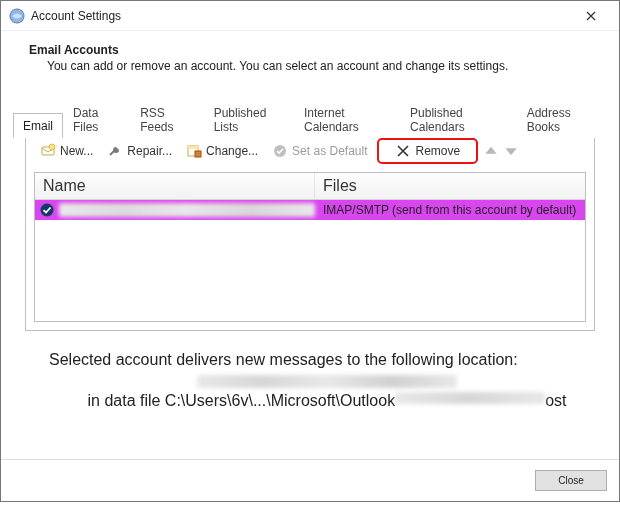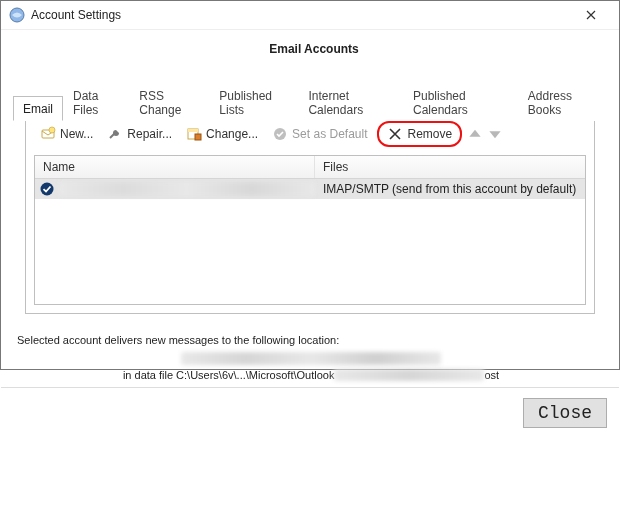--- a/index.html
+++ b/index.html
@@ -8,21 +8,21 @@
     font-family: "Segoe UI", Tahoma, sans-serif;
     font-size: 12px;
     color: #222;
     background: #fff;
     width: 620px;
     height: 506px;
     overflow: hidden;
   }
   .window {
     width: 620px;
-    height: 370px;
+    height: 502px;
     border: 1px solid #777;
     background: #fff;
     display: flex;
     flex-direction: column;
   }
   
   .titlebar {
     height: 30px;
     display: flex;
     align-items: center;
@@ -42,21 +42,21 @@
     width: 40px; height: 28px;
     display: flex; align-items: center; justify-content: center;
     cursor: pointer;
   }
   .titlebar .close-btn svg { width: 10px; height: 10px; }
 
   
   .header-block {
     padding: 12px 20px 14px 28px;
   }
-  .header-title { font-weight: bold; font-size: 12px; color: #222; text-align: center; }
+  .header-title { font-weight: bold; font-size: 12px; color: #222; }
   .header-sub { padding: 2px 0 0 18px; color: #222; }
 
   
   .tabs-wrap {
     padding: 0 12px;
   }
   .tabs {
     display: flex;
     align-items: flex-end;
     gap: 0;
@@ -105,22 +105,22 @@
     align-items: center;
     gap: 4px;
     padding: 2px 4px;
     cursor: pointer;
     color: #333;
   }
   .tbtn.disabled { color: #9b9b9b; cursor: default; }
   .tbtn .ic { width: 16px; height: 16px; display: inline-flex; align-items:center; justify-content:center; }
   .remove-highlight {
     border: 2px solid #e11;
-    border-radius: 12px;
-    padding: 3px 8px;
+    border-radius: 5px;
+    padding: 3px 16px;
   }
 
   .arrow-btn {
     width: 14px; height: 14px;
     display: inline-flex; align-items: center; justify-content: center;
     color: #9b9b9b;
     cursor: default;
   }
 
   
@@ -129,31 +129,31 @@
     flex: 1;
     display: flex;
     flex-direction: column;
     background: #fff;
     min-height: 150px;
   }
   .list-header {
     display: flex;
     background: linear-gradient(#fdfdfd,#f2f2f2);
     border-bottom: 1px solid #d5d5d5;
-    font-size: 12px;
+    font-size: 16px;
     color: #333;
   }
   .col-name { width: 280px; padding: 4px 8px; border-right: 1px solid #e3e3e3;}
   .col-type { flex: 1; padding: 4px 8px; }
   .list-row {
     display: flex;
     align-items: center;
     font-size: 12px;
     padding: 2px 0;
-    background: #e5e5e5;
+    background: #d946ef;
     justify-content: space-between;
   }
   .row-icon {
     width: 16px; height: 16px;
     margin: 0 4px 0 4px;
     display: inline-flex; align-items:center; justify-content:center;
   }
   .row-name {
     width: 256px;
     height: 14px;
@@ -161,21 +161,22 @@
   }
   .blur {
     background: linear-gradient(90deg,#e8e8e8,#dcdcdc,#e8e8e8,#d8d8d8,#e8e8e8);
     filter: blur(2px);
     border-radius: 2px;
   }
   .row-type { flex: 1; padding-left: 8px; }
 
   .details {
     padding: 10px 14px 6px 4px;
-    font-size: 11px;
+    font-size: 16px;
+    margin-left: 32px;
   }
   .details-line1 { margin-bottom: 6px; }
   .details-blur-row {
     display:flex; justify-content:center; margin-bottom:4px;
   }
   .blur-lg {
     width: 260px; height: 13px;
     background: linear-gradient(90deg,#e8e8e8,#d6d6d6,#e8e8e8,#d0d0d0,#e8e8e8);
     filter: blur(2px);
     border-radius:2px;
@@ -197,24 +198,23 @@
     border-top: 1px solid #ddd;
     padding: 10px 12px;
     display: flex;
     justify-content: flex-end;
   }
   .close-button {
     min-width: 72px;
     padding: 4px 14px;
     background: #e1e1e1;
     border: 1px solid #adadad;
-    font-size: 18px;
+    font-size: 10px;
     cursor: pointer;
     text-align: center;
-    font-family: Liberation Mono, monospace;
   }
 </style>
 </head>
 <body>
 
 <div class="window">
 
   <div class="titlebar">
     <span class="app-icon">
       <svg viewBox="0 0 16 16">
@@ -226,27 +226,28 @@
     <span class="spacer"></span>
     <div class="close-btn">
       <svg viewBox="0 0 10 10">
           <path d="M1 1 L9 9 M9 1 L1 9" stroke="#333" stroke-width="1.2"></path>
         </svg>
     </div>
   </div>
 
   <div class="header-block">
     <div class="header-title">Email Accounts</div>
+    <div class="header-sub">You can add or remove an account. You can select an account and change its settings.</div>
   </div>
 
   <div class="tabs-wrap">
     <div class="tabs">
       <div class="tab active">Email</div>
       <div class="tab">Data Files</div>
-      <div class="tab">RSS Change</div>
+      <div class="tab">RSS Feeds</div>
       <div class="tab">Published Lists</div>
       <div class="tab">Internet Calendars</div>
       <div class="tab">Published Calendars</div>
       <div class="tab">Address Books</div>
     </div>
     <div class="tab-body">
 
       <div class="toolbar">
         <span class="tbtn">
           <span class="ic">

